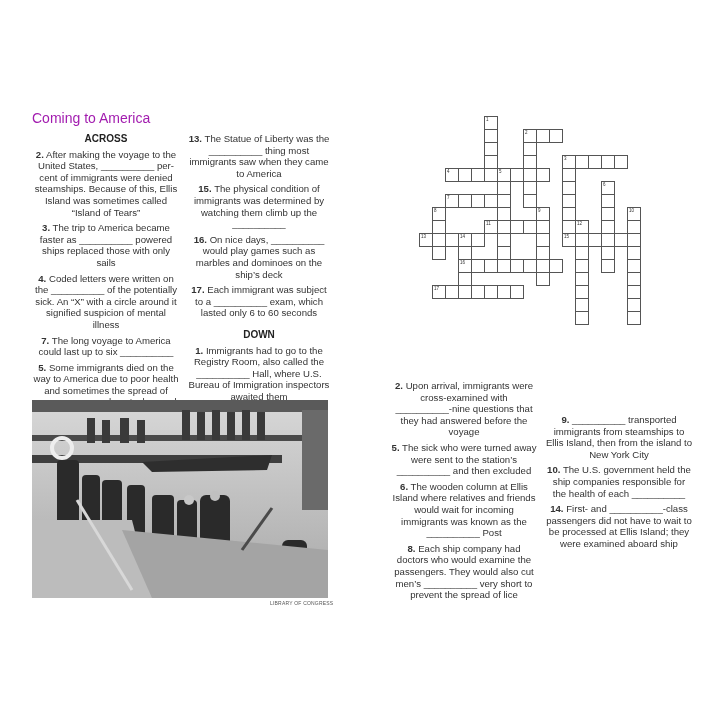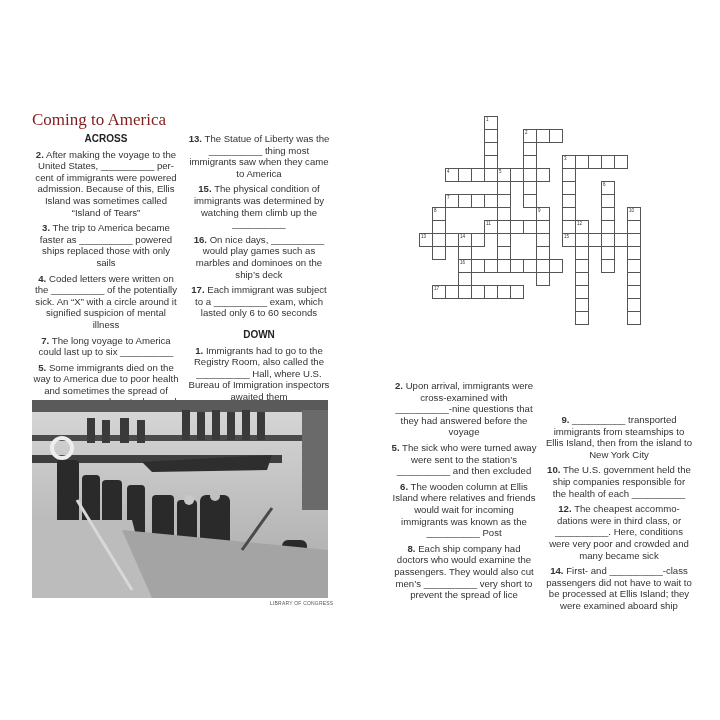--- a/index.html
+++ b/index.html
@@ -1,17 +1,17 @@
 <!DOCTYPE html>
 <html><head>
 <meta charset="utf-8">
 <style>
   html, body { margin:0; padding:0; background:#ffffff; }
   body { width:720px; height:720px; position:relative; overflow:hidden; font-family:"Liberation Sans", sans-serif; color:#2a2a2a; }
-  .title { position:absolute; left:32px; top:110px; font-family:Liberation Serif, serif; font-size:17px; color:#7f1d1d; }
+  .title { position:absolute; left:32px; top:110px; font-family:Liberation Sans, sans-serif; font-size:14px; color:#a21caf; }
   .col { position:absolute; font-size:9.6px; line-height:11.6px; color:#333;text-align:center; }
   .col p { margin:0 0 4px 0; }
   .col h4 { margin:0 0 4px 0; font-size:10px; font-weight:bold; color:#222; }
   .num { font-weight:bold; }
   #colA { left:32px; top:133px; width:148px; }
   #colB { left:186px; top:133px; width:146px; }
   #colC { left:391px; top:380px; width:146px; }
   #colD { left:545px; top:380px; width:148px; }
   .photo { position:absolute; left:32px; top:400px; width:296px; height:198px; overflow:hidden; background:#8a8a8a; }
   .caption { position:absolute; left:270px; top:600px; font-size:5px; letter-spacing:0.2px; color:#555; }
@@ -19,21 +19,21 @@
   .cell { position:absolute; width:14px; height:14px; box-sizing:border-box; border:1px solid #555; background:#fff; }
   .cell .cn { position:absolute; left:1px; top:0px; font-size:4.5px; line-height:5px; color:#333; }
 </style>
 </head>
 <body>
 
 <div class="title">Coming to America</div>
 
 <div class="col" id="colA">
   <h4>ACROSS</h4>
-  <p><span class="num">2.</span> <span>After making the voyage to the United States, __________ per-cent of immigrants were powered admission. Because of this, Ellis Island was sometimes called “Island of Tears”</span></p>
+  <p><span class="num">2.</span> <span>After making the voyage to the United States, __________ per-cent of immigrants were denied steamships. Because of this, Ellis Island was sometimes called “Island of Tears”</span></p>
   <p><span class="num">3.</span> <span>The trip to America became faster as __________ powered ships replaced those with only sails</span></p>
   <p><span class="num">4.</span> <span>Coded letters were written on the __________ of the potentially sick. An “X” with a circle around it signified suspicion of mental illness</span></p>
   <p><span class="num">7.</span> <span>The long voyage to America could last up to six __________</span></p>
   <p><span class="num">5.</span> <span>Some immigrants died on the way to America due to poor health and sometimes the spread of __________, such as typhus and cholera</span></p>
 </div>
 
 <div class="col" id="colB">
   <p><span class="num">13.</span> <span>The Statue of Liberty was the __________ thing most immigrants saw when they came to America</span></p>
   <p><span class="num">15.</span> <span>The physical condition of immigrants was determined by watching them climb up the __________</span></p>
   <p><span class="num">16.</span> <span>On nice days, __________ would play games such as marbles and dominoes on the ship’s deck</span></p>
@@ -45,21 +45,20 @@
 <div class="col" id="colC">
   <p><span class="num">2.</span> <span>Upon arrival, immigrants were cross-examined with __________-nine questions that they had answered before the voyage</span></p>
   <p><span class="num">5.</span> <span>The sick who were turned away were sent to the station’s __________ and then excluded</span></p>
   <p><span class="num">6.</span> <span>The wooden column at Ellis Island where relatives and friends would wait for incoming immigrants was known as the __________ Post</span></p>
   <p><span class="num">8.</span> <span>Each ship company had doctors who would examine the passengers. They would also cut men’s __________ very short to prevent the spread of lice</span></p>
 </div>
 
 <div class="col" id="colD" style="top:414px">
   <p><span class="num">9.</span> <span>__________ transported immigrants from steamships to Ellis Island, then from the island to New York City</span></p>
   <p><span class="num">10.</span> <span>The U.S. government held the ship companies responsible for the health of each __________</span></p>
-  <p><span class="num">12.</span> <span>The cheapest accommo-dations were in third class, or __________. Here, conditions were very poor and crowded and many became sick</span></p>
   <p><span class="num">14.</span> <span>First- and __________-class passengers did not have to wait to be processed at Ellis Island; they were examined aboard ship</span></p>
 </div>
 
 <div class="photo">
   <svg width="296" height="198" viewBox="0 0 296 198">
     <defs>
       <linearGradient id="sky" x1="0" y1="0" x2="0" y2="1">
         <stop offset="0" stop-color="#d8d8d8"></stop>
           <stop offset="1" stop-color="#a8a8a8"></stop>
       </linearGradient>

